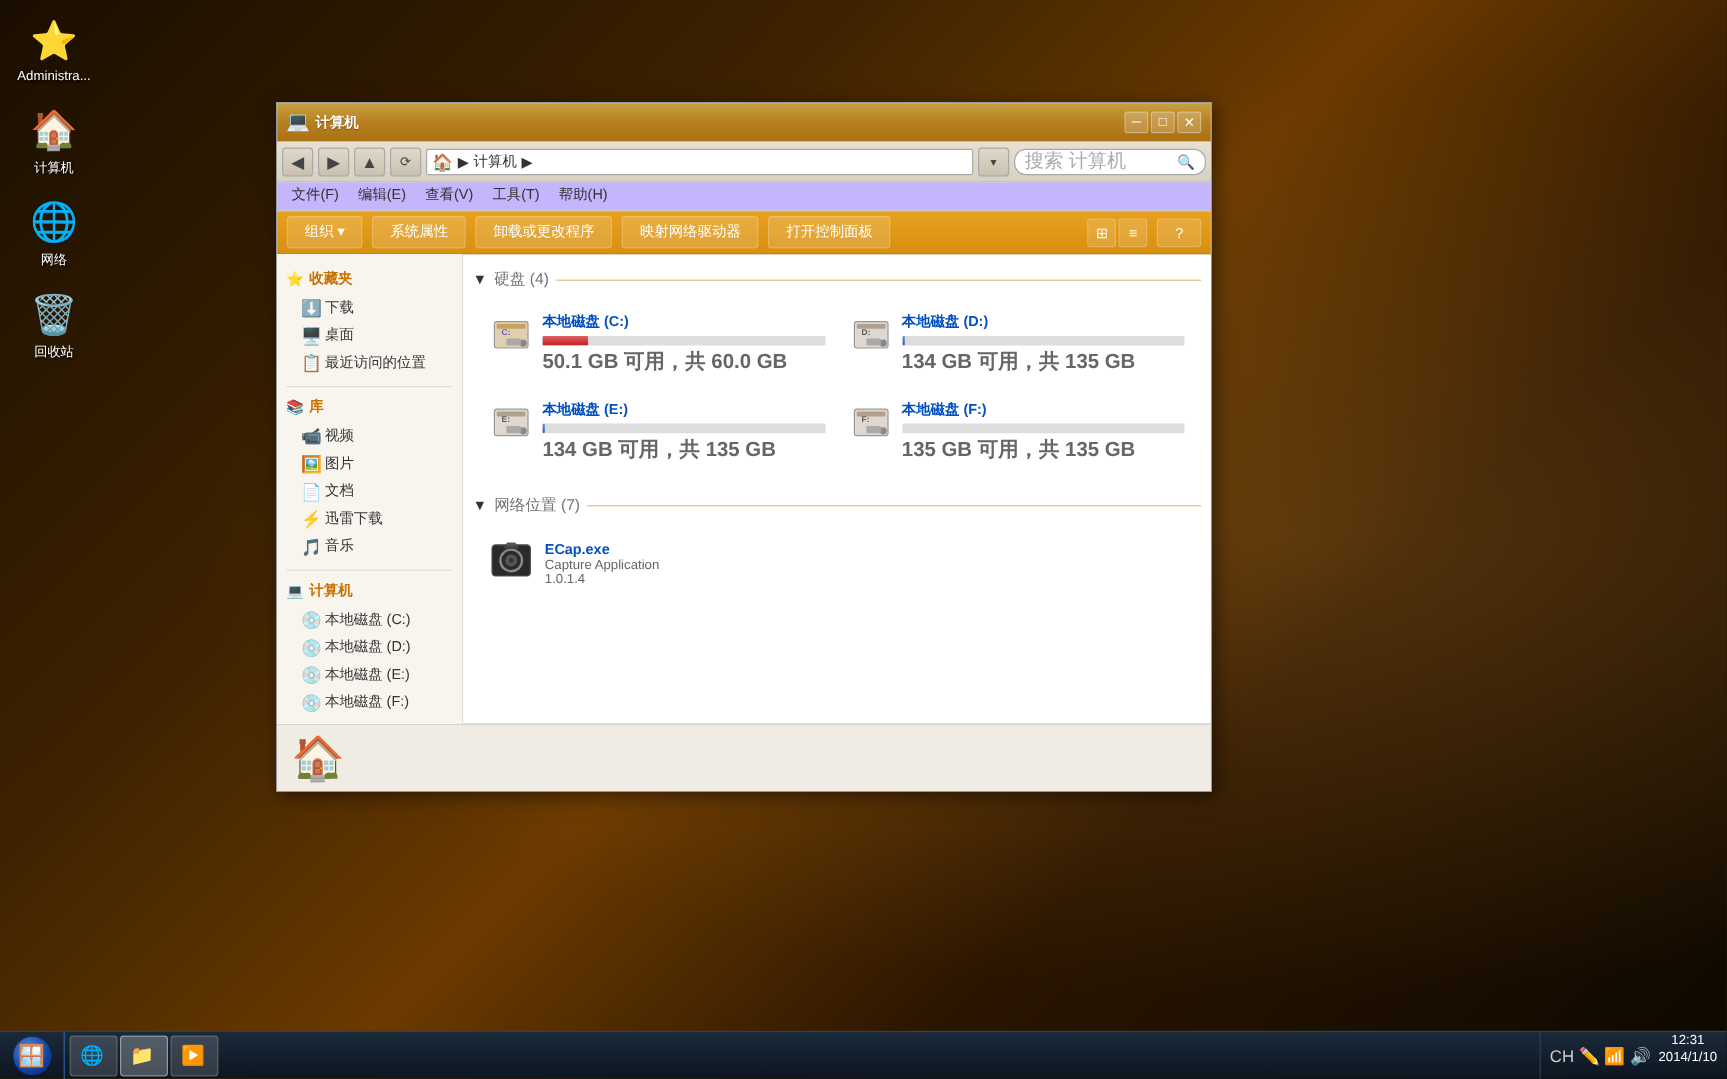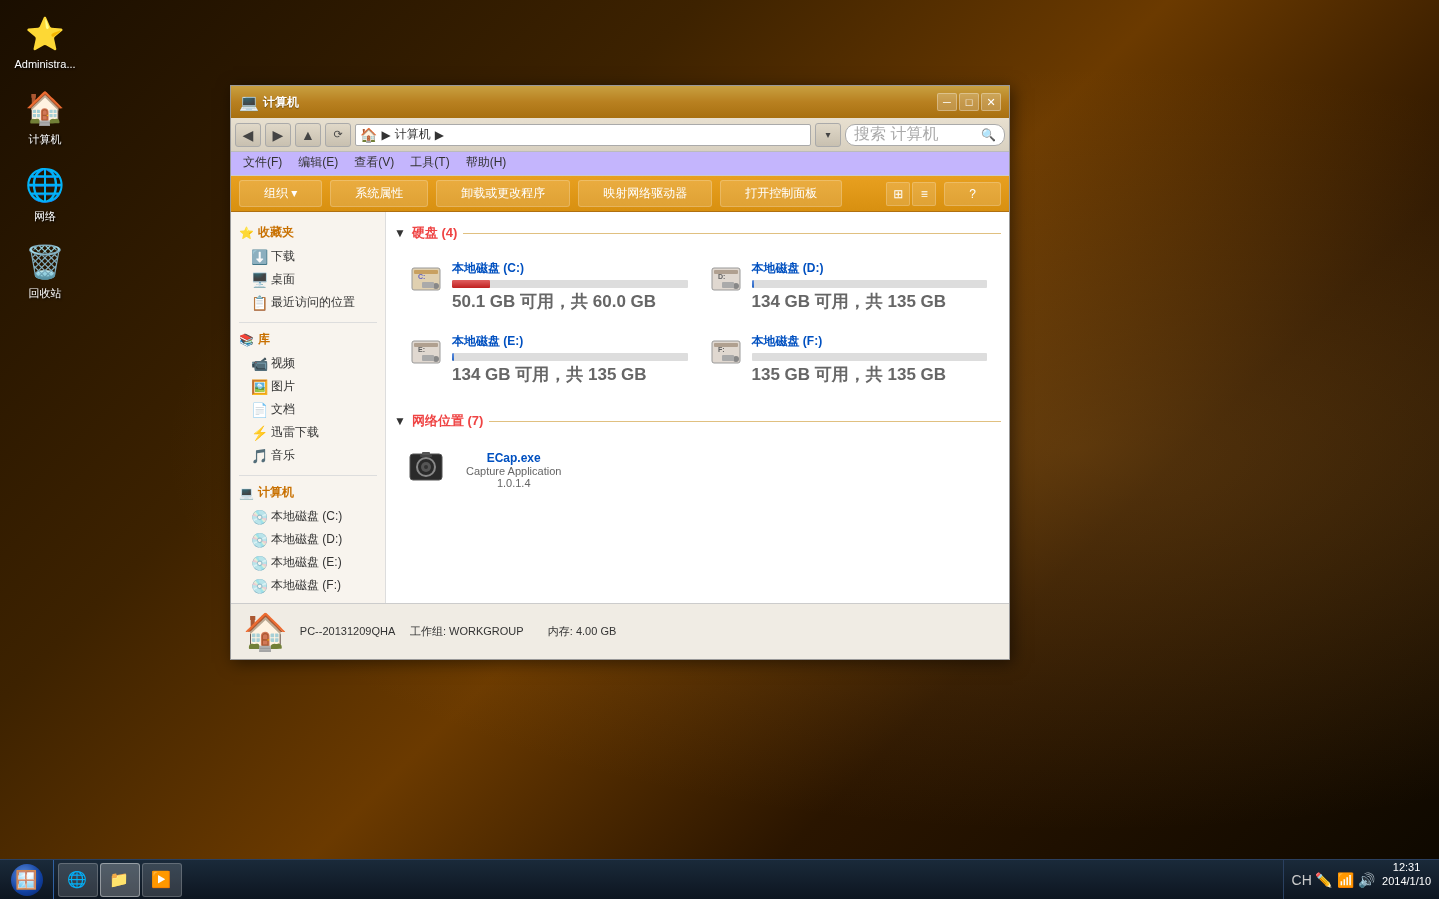--- a/index.html
+++ b/index.html
@@ -280,21 +280,21 @@
     .toolbar {
       height: 36px;
       background: linear-gradient(to bottom, #e8a020 0%, #d89010 100%);
       display: flex;
       align-items: center;
       padding: 0 8px;
       gap: 8px;
       border-bottom: 1px solid #b07010;
     }
     .toolbar-btn {
-      padding: 4px 24px;
+      padding: 4px 14px;
       background: rgba(255,255,255,0.15);
       border: 1px solid rgba(255,255,255,0.2);
       border-radius: 3px;
       color: white;
       font-size: 12px;
       cursor: pointer;
       white-space: nowrap;
       text-align: right;
     }
     .toolbar-organize {
@@ -386,22 +386,22 @@
       padding: 4px 0;
       margin-bottom: 8px;
     }
     .section-arrow {
       font-size: 12px;
       color: #333;
       cursor: pointer;
     }
     .section-title {
       font-size: 13px;
-      font-weight: bold;
-      color: #ef4444;
+      font-weight: normal;
+      color: #737373;
     }
     .section-divider {
       flex: 1;
       height: 1px;
       background: #e0c080;
     }
 
     
     .drives-grid {
       display: grid;
@@ -451,25 +451,24 @@
       font-weight: bold;
     }
 
     
     .network-section {
       padding: 0 8px;
     }
     .network-item {
       display: flex;
       align-items: center;
-      gap: 20px;
+      gap: 8px;
       padding: 4px;
       cursor: pointer;
       border-radius: 3px;
-      text-align: center;
     }
     .network-icon {
       font-size: 28px;
     }
     .network-info .app-name {
       font-size: 12px;
       color: #0050c0;
       font-weight: bold;
     }
     .network-info .app-desc {
@@ -769,27 +768,20 @@
             <div class="app-ver">1.0.1.4</div>
           </div>
         </div>
       </div>
     </div>
   </div>
 
   <div class="status-bar">
     <div class="status-computer-icon">🏠</div>
     <div class="status-info">
-      <div>
-        <span>PC--20131209QHA</span>
-        &nbsp;&nbsp;&nbsp;
-        <span>工作组: WORKGROUP</span>
-        &nbsp;&nbsp;&nbsp;&nbsp;&nbsp;&nbsp;
-        <span>内存: 4.00 GB</span>
-      </div>
     </div>
   </div>
 </div>
 
 <div class="taskbar">
   <div class="taskbar-start">
     <div class="orb">🪟</div>
   </div>
   <div class="taskbar-items">
     <div class="taskbar-item">

